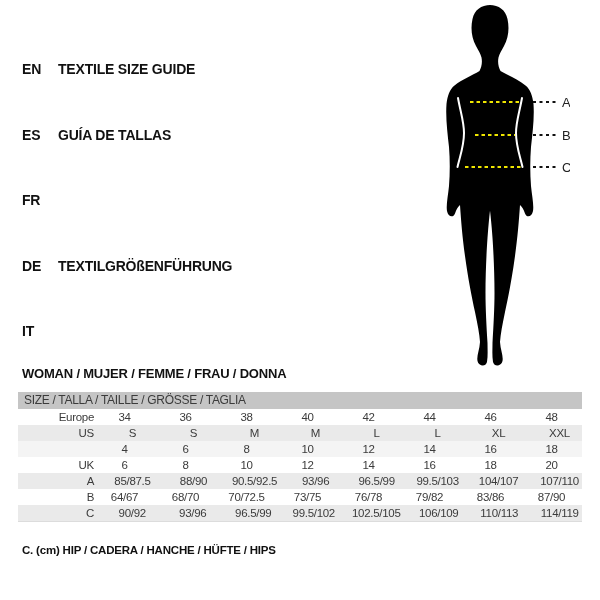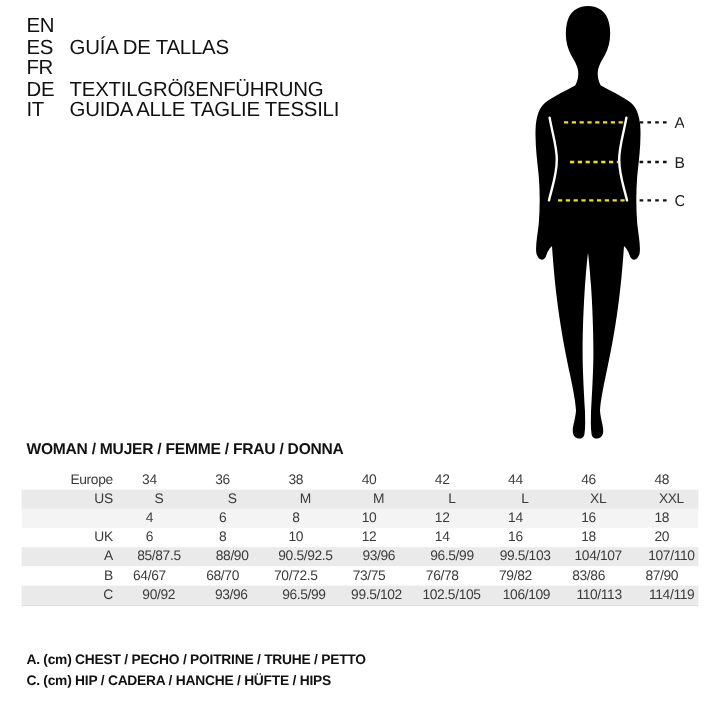--- a/index.html
+++ b/index.html
@@ -10,21 +10,21 @@
     --row-stripe-light:#f4f4f4;
     --text:#3b3b3b;
   }
   html,body{margin:0;padding:0;background:#fff;}
   .page{
     position:relative;width:600px;height:600px;background:#fff;overflow:hidden;
     font-family:"Liberation Sans", sans-serif;color:#111;
   }
   
   .langs{position:absolute;left:22px;top:13px;}
-  .lang-row{display:flex;font-weight:normal;font-size:17px;line-height:17.5px;letter-spacing:-0.2px;color:#111;}
+  .lang-row{display:flex;font-weight:bold;font-size:14px;line-height:17.5px;letter-spacing:-0.2px;color:#111;margin-top:48px;}
   .lang-code{width:36px;flex:0 0 36px;}
   
   .figure{position:absolute;left:430px;top:0;width:140px;height:375px;}
   .figure svg{display:block;width:140px;height:375px;}
   .body-fill{fill:var(--silhouette);stroke:none;}
   .sliver{fill:none;stroke:#fff;stroke-width:2;stroke-linecap:round;}
   .ydash{stroke:var(--accent-yellow);stroke-width:2;stroke-dasharray:3.5 3;}
   .kdash{stroke:#111;stroke-width:2;stroke-dasharray:3 3.5;}
   .marker-text{font-family:"Liberation Sans",sans-serif;font-size:13px;fill:#222;}
   
@@ -47,35 +47,35 @@
   .legend-line{font-weight:bold;font-size:11.5px;line-height:18.3px;letter-spacing:-0.2px;color:#111;}
 </style>
 </head>
 <body>
 
 <div class="page">
 
   <div class="langs">
     <div class="lang-row">
       <span class="lang-code">EN</span>
+      <span class="lang-label">TEXTILE SIZE GUIDE</span>
     </div>
     <div class="lang-row">
       <span class="lang-code">ES</span>
       <span class="lang-label">GUÍA DE TALLAS</span>
     </div>
     <div class="lang-row">
       <span class="lang-code">FR</span>
     </div>
     <div class="lang-row">
       <span class="lang-code">DE</span>
       <span class="lang-label">TEXTILGRÖßENFÜHRUNG</span>
     </div>
     <div class="lang-row">
       <span class="lang-code">IT</span>
-      <span class="lang-label">GUIDA ALLE TAGLIE TESSILI</span>
     </div>
   </div>
 
   <div class="figure">
     <svg viewBox="0 0 140 375">
       <g id="halfR">
         <path class="body-fill" d="
           M59.5,5
           C69,5 75.5,10 77.5,19
           C79.5,28 78.5,38 74,46
@@ -112,20 +112,21 @@
 
       <line class="ydash" x1="35" y1="167" x2="93" y2="167"></line>
       <line class="kdash" x1="103" y1="167" x2="126" y2="167"></line>
       <text class="marker-text" x="132" y="172">C</text>
     </svg>
   </div>
 
   <div class="woman-title">WOMAN / MUJER / FEMME / FRAU / DONNA</div>
 
   <div class="size-table">
+    <div class="thead">SIZE / TALLA / TAILLE / GRÖSSE / TAGLIA</div>
 
     <div class="tr r-white">
       <div class="tl">Europe</div>
       <div class="td">34</div>
       <div class="td">36</div>
       <div class="td">38</div>
       <div class="td">40</div>
       <div class="td">42</div>
       <div class="td">44</div>
       <div class="td">46</div>
@@ -199,17 +200,16 @@
       <div class="td">96.5/99</div>
       <div class="td">99.5/102</div>
       <div class="td">102.5/105</div>
       <div class="td">106/109</div>
       <div class="td">110/113</div>
       <div class="td">114/119</div>
     </div>
   </div>
 
   <div class="legend">
-    <div class="legend-line">A. (cm) CHEST / PECHO / POITRINE / TRUHE / PETTO</div>
     <div class="legend-line">C. (cm) HIP / CADERA / HANCHE / HÜFTE / HIPS</div>
   </div>
 
 </div>
 
 </body></html>

